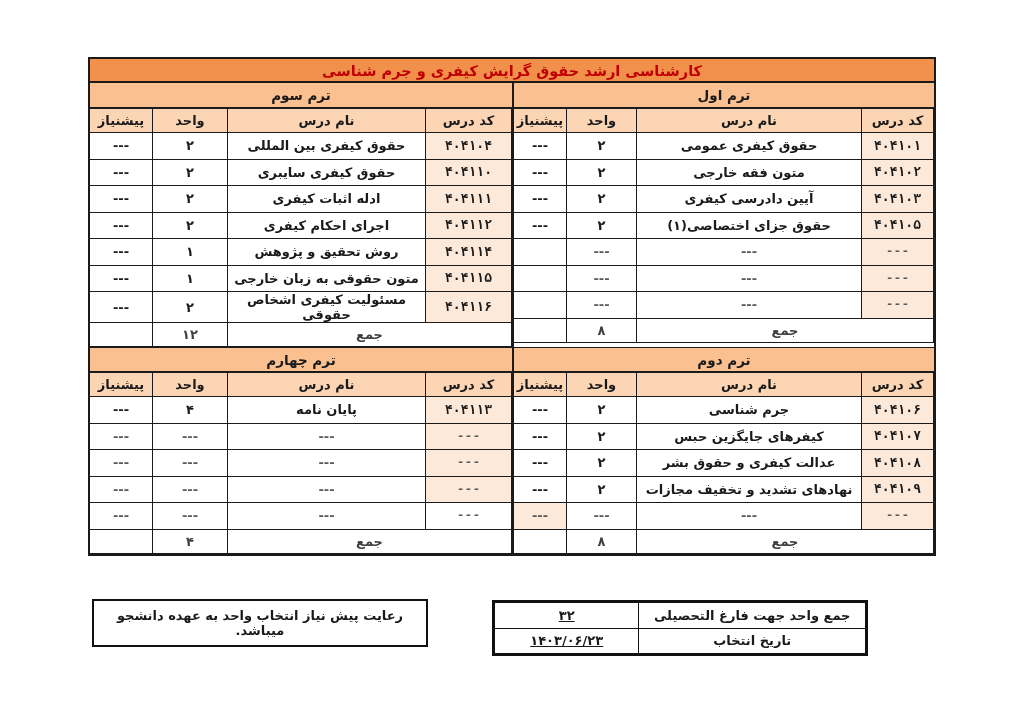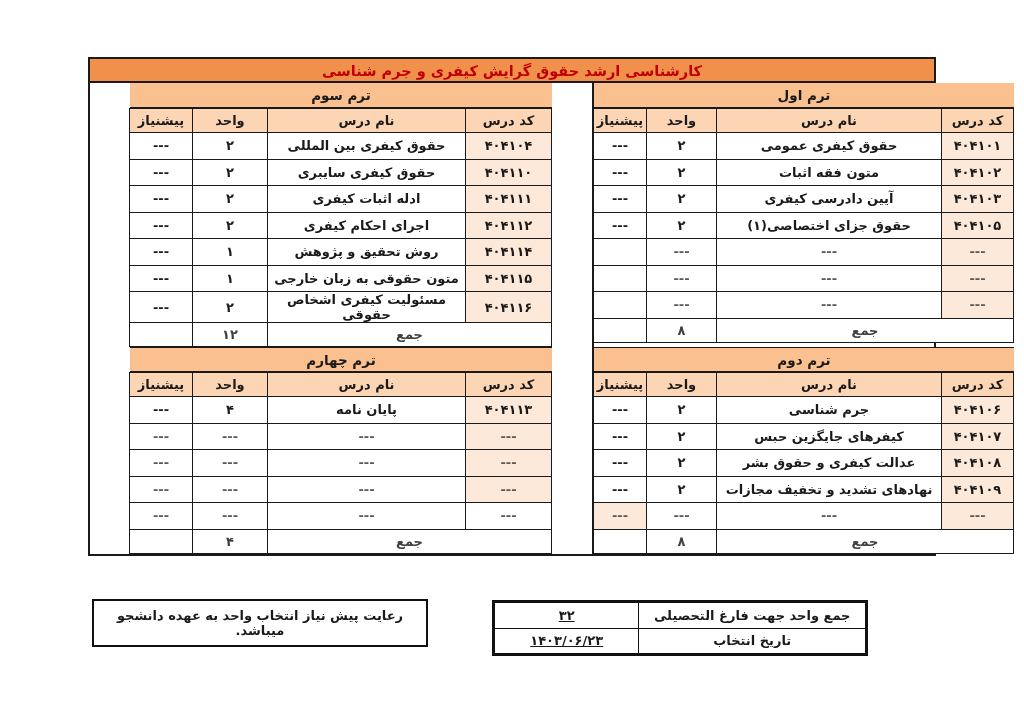--- a/index.html
+++ b/index.html
@@ -15,33 +15,33 @@
   .main-table {
     position:absolute; left:88px; top:57px; width:848px;
     border:2px solid #1a1a1a; background:#ffffff;
   }
   .title-bar {
     height:24px; line-height:24px; text-align:center;
     background:#F0904B; color:#C00000;
     font-size:14.5px; border-bottom:2px solid #1a1a1a;
   }
   .section { display:flex; direction:ltr; }
-  .half { width:50%; direction:rtl;margin-left:40px; }
+  .half { width:50%; direction:rtl; }
   .half-right { border-left:2px solid #1a1a1a; }
   .term-header {
     height:25px; line-height:25px; text-align:center;
     background:#FAC090; font-size:13.5px;
     border-bottom:1px solid #1a1a1a;
   }
   .section + .section .term-header { border-top:1px solid #1a1a1a; }
   table { border-collapse:collapse; width:100%; table-layout:fixed; direction:rtl; }
   td, th { border:1px solid #1a1a1a; text-align:center; font-size:13px; overflow:hidden; }
   th { background:#FCD5B4; height:24px; font-weight:bold; }
   td { height:26.5px; background:#ffffff; }
-  .code-cell { background:#FDE9D9; }
+  .code-cell { background:#FDE9D9;font-family:Liberation Mono, monospace; }
   .white-bg { background:#ffffff; }
   .peach-bg { background:#FDE9D9; }
   .ph td { color:#595959; }
   .ph td.code-cell, .ph td.peach-bg { color:#595959; }
   .total-row td { height:24px; background:#ffffff; color:#404040; }
   
   .half-left .col-code  { width:86px; }
   .half-left .col-name  { width:198px; }
   .half-left .col-units { width:75px; }
   .half-left .col-pre   { width:63px; }
@@ -153,21 +153,21 @@
             <th class="col-pre">پیشنیاز</th>
           </tr>
           <tr>
             <td class="code-cell">۴۰۴۱۰۱</td>
             <td>حقوق کیفری عمومی</td>
             <td>۲</td>
             <td>---</td>
           </tr>
           <tr>
             <td class="code-cell">۴۰۴۱۰۲</td>
-            <td>متون فقه اثبات</td>
+            <td>متون فقه خارجی</td>
             <td>۲</td>
             <td>---</td>
           </tr>
           <tr>
             <td class="code-cell">۴۰۴۱۰۳</td>
             <td>آیین دادرسی کیفری</td>
             <td>۲</td>
             <td>---</td>
           </tr>
           <tr>

